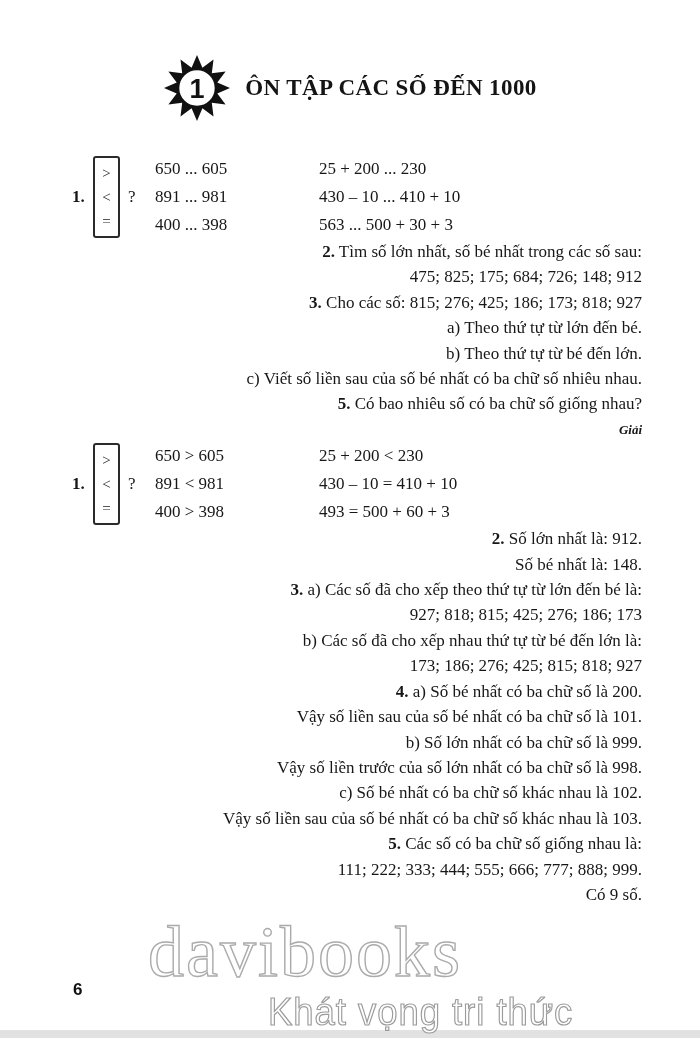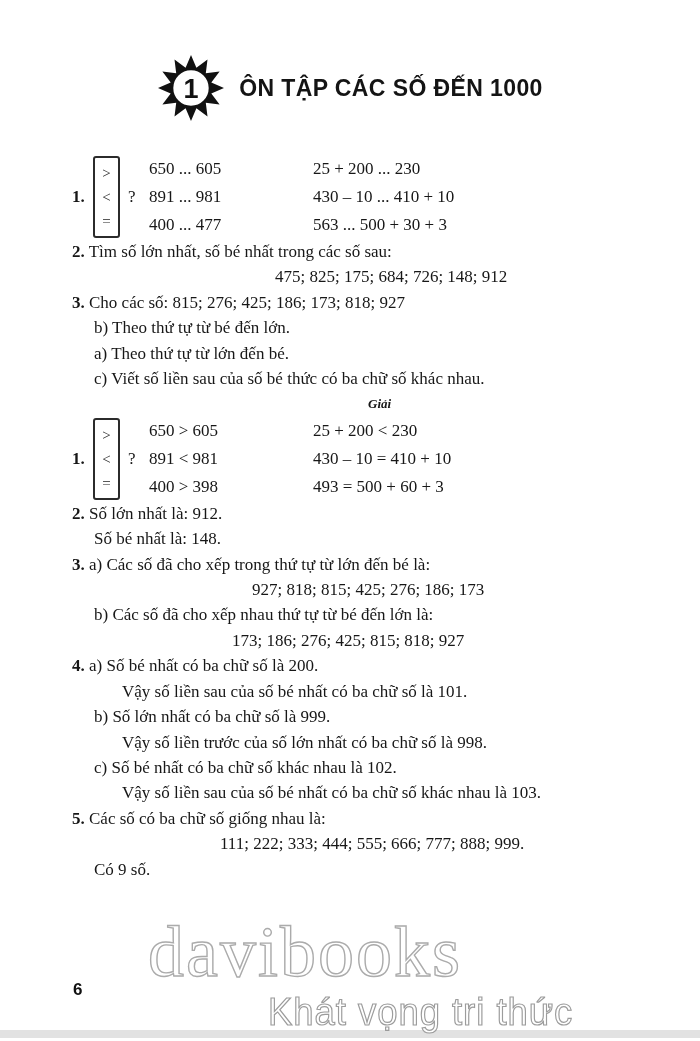--- a/index.html
+++ b/index.html
@@ -15,42 +15,42 @@
   }
   .content { position:relative; z-index:2; }
 
   
   .header {
     padding-top:54px;
     display:flex; justify-content:center; align-items:center; gap:14px;
   }
   .badge { width:68px; height:68px; flex:0 0 68px; }
   .title {
-    font-family:Liberation Sans, sans-serif;
+    font-family:Liberation Serif, serif;
     font-weight:bold; font-size:23px; letter-spacing:0.4px; color:#141414;
   }
 
   
   .body-col { padding:0 58px 0 72px; }
 
   
   .cmp-block { display:flex; align-items:center; margin-top:33px; height:84px; }
   .cmp-block.solution { margin-top:0; }
   .cmp-label { width:21px; font-weight:bold; }
   .cmp-box {
     width:27px; border:2px solid #2b2b2b; border-radius:3px;
     padding:3px 0; display:flex; flex-direction:column; align-items:center;
   }
   .cmp-box .sym { line-height:24px; font-size:15px; color:#222; }
   .cmp-q { margin-left:8px; width:13px; }
-  .cmp-rows { margin-left:8px; display:grid; grid-template-columns:164px auto; }
+  .cmp-rows { margin-left:14px; display:grid; grid-template-columns:164px auto; }
   .cmp-rows .cell { line-height:28px; white-space:nowrap; }
 
   
-  p.line { line-height:25.4px; }
+  p.line { line-height:25.4px;text-align:right; }
   .num-label { font-weight:bold; }
   .ind1 { padding-left:22px; }   
   .ind2 { padding-left:50px; }   
   .nums-p2 { padding-left:203px; }
   .nums-s3a { padding-left:180px; }
   .nums-s3b { padding-left:160px; }
   .nums-s5 { padding-left:148px; }
   .giai { font-weight:bold; font-style:italic; font-size:13px; padding-left:296px; line-height:26px; }
 
   
@@ -104,40 +104,43 @@
           <span class="sym">&gt;</span>
           <span class="sym">&lt;</span>
           <span class="sym">=</span>
         </div>
         <div class="cmp-q">?</div>
         <div class="cmp-rows">
           <div class="cell">650 ... 605</div>
           <div class="cell">25 + 200 ... 230</div>
           <div class="cell">891 ... 981</div>
           <div class="cell">430 – 10 ... 410 + 10</div>
-          <div class="cell">400 ... 477</div>
+          <div class="cell">400 ... 398</div>
           <div class="cell">563 ... 500 + 30 + 3</div>
         </div>
       </div>
 
       <div>
         <p class="line"><span class="num-label">2.</span> <span>Tìm số lớn nhất, số bé nhất trong các số sau:</span></p>
         <p class="line nums-p2">475; 825; 175; 684; 726; 148; 912</p>
       </div>
 
       <div>
         <p class="line"><span class="num-label">3.</span> <span>Cho các số: 815; 276; 425; 186; 173; 818; 927</span></p>
+        <p class="line ind1">a) Theo thứ tự từ lớn đến bé.</p>
         <p class="line ind1">b) Theo thứ tự từ bé đến lớn.</p>
-        <p class="line ind1">a) Theo thứ tự từ lớn đến bé.</p>
       </div>
 
       <div>
-        <p class="line ind1">c) Viết số liền sau của số bé thức có ba chữ số khác nhau.</p>
+        <p class="line ind1">c) Viết số liền sau của số bé nhất có ba chữ số nhiêu nhau.</p>
       </div>
 
+      <div>
+        <p class="line"><span class="num-label">5.</span> <span>Có bao nhiêu số có ba chữ số giống nhau?</span></p>
+      </div>
 
       <p class="line giai">Giải</p>
 
       <div class="cmp-block solution">
         <div class="cmp-label">1.</div>
         <div class="cmp-box">
           <span class="sym">&gt;</span>
           <span class="sym">&lt;</span>
           <span class="sym">=</span>
         </div>
@@ -151,21 +154,21 @@
           <div class="cell">493 = 500 + 60 + 3</div>
         </div>
       </div>
 
       <div>
         <p class="line"><span class="num-label">2.</span> <span>Số lớn nhất là: 912.</span></p>
         <p class="line ind1">Số bé nhất là: 148.</p>
       </div>
 
       <div>
-        <p class="line"><span class="num-label">3.</span> <span>a) Các số đã cho xếp trong thứ tự từ lớn đến bé là:</span></p>
+        <p class="line"><span class="num-label">3.</span> <span>a) Các số đã cho xếp theo thứ tự từ lớn đến bé là:</span></p>
         <p class="line nums-s3a">927; 818; 815; 425; 276; 186; 173</p>
         <p class="line ind1">b) Các số đã cho xếp nhau thứ tự từ bé đến lớn là:</p>
         <p class="line nums-s3b">173; 186; 276; 425; 815; 818; 927</p>
       </div>
 
       <div>
         <p class="line"><span class="num-label">4.</span> <span>a) Số bé nhất có ba chữ số là 200.</span></p>
         <p class="line ind2">Vậy số liền sau của số bé nhất có ba chữ số là 101.</p>
         <p class="line ind1">b) Số lớn nhất có ba chữ số là 999.</p>
         <p class="line ind2">Vậy số liền trước của số lớn nhất có ba chữ số là 998.</p>

